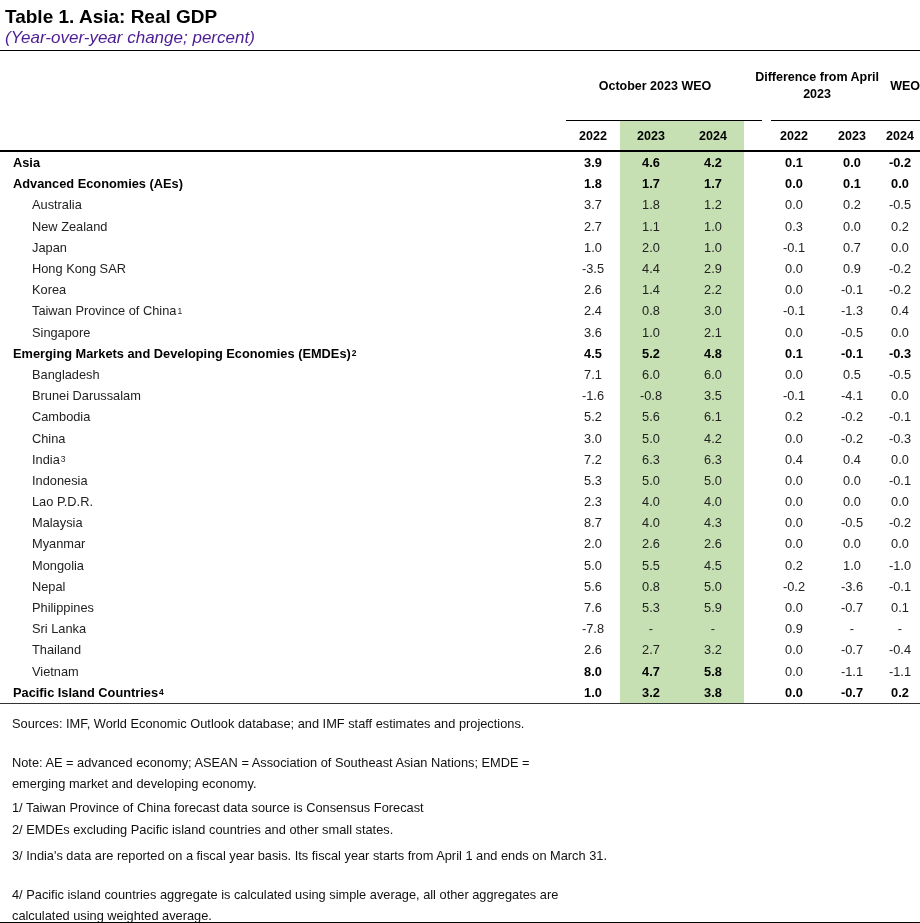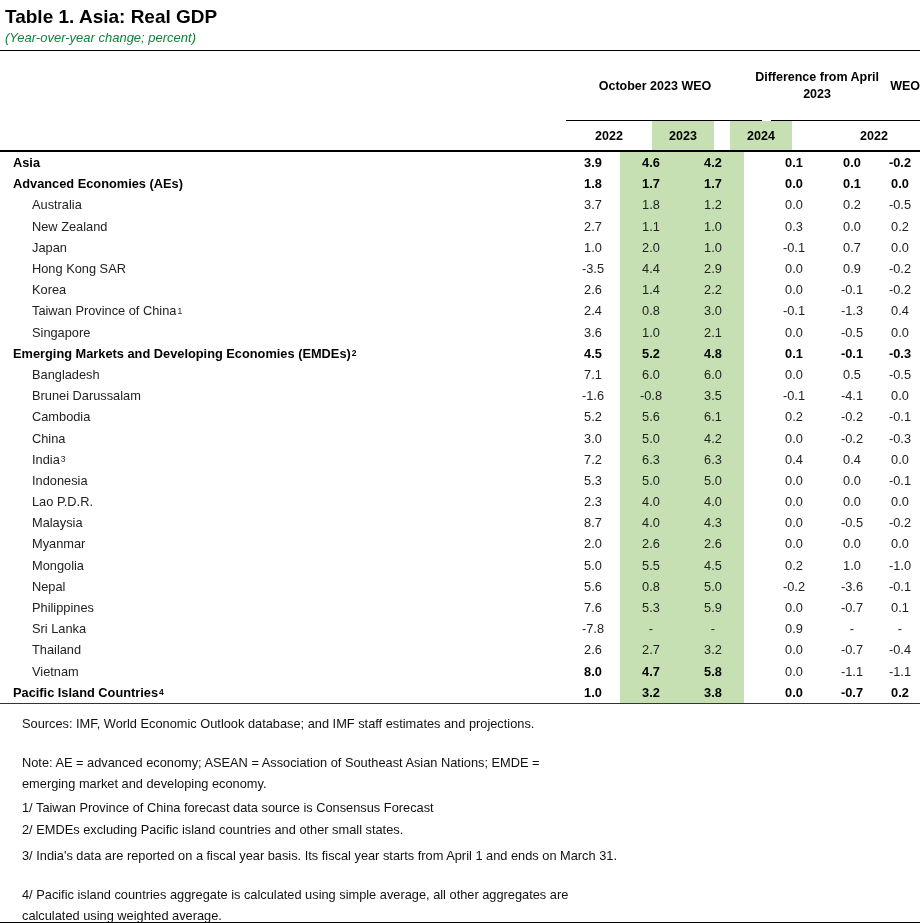--- a/index.html
+++ b/index.html
@@ -7,54 +7,54 @@
   .page {
     position:relative;
     width:920px; height:923px;
     background:#fff;
     font-family:"Liberation Sans", sans-serif;
     color:#000;
     overflow:hidden;
     border-bottom:1.5px solid #000;
   }
   .title { margin:8px 0 0 5px; font-size:19px; font-weight:bold; line-height:18px; }
-  .subtitle { margin:3px 0 0 5px; font-size:13px; font-style:italic; color:#15803d; line-height:18px; }
+  .subtitle { margin:3px 0 0 5px; font-size:17px; font-style:italic; color:#4c1d95; line-height:18px; }
   .rule-top { margin-top:3px; border-top:1.5px solid #000; }
   .rule-thick { border-top:2px solid #000; }
   .rule-bottom { border-top:1px solid #333; }
 
   
   .grid { display:grid; grid-template-columns:566px 54px 62px 62px 20px 60px 56px 40px; }
 
   .grouphdr { position:relative; height:70px; }
   .grouphdr .gcell { display:flex; align-items:center; justify-content:center;
     font-weight:bold; font-size:12.5px; text-align:center; line-height:17px; }
   .g-oct  { grid-column:2 / 5; }
   .g-diff { grid-column:5 / 9; flex-direction:row; }
   .grule { position:absolute; bottom:0; border-bottom:1.5px solid #000; }
   .grule-oct  { left:566px; width:196px; }
   .grule-diff { left:771px; width:149px; }
 
-  .yearrow { height:29px;gap:16px; }
+  .yearrow { height:29px; }
   .yearrow .cell { display:flex; align-items:center; justify-content:center;
     font-weight:bold; font-size:12.5px; }
 
   .trow { height:21.2px; }
   .trow .cell { display:flex; align-items:center; font-size:12.8px; color:#222; }
   .trow .label { padding-left:13px; justify-content:flex-start; white-space:nowrap; }
   .trow .num { justify-content:center; }
   .trow.indent .label { padding-left:32px; }
   .trow.bold .cell { font-weight:bold; color:#000; }
   .trow.octbold .num.oct { font-weight:bold; color:#000; }
   sup { font-size:8.5px; line-height:0; vertical-align:super; margin-left:1px; }
 
   .green { background:var(--green, #c6e0b4); }
   .cell { height:100%; }
 
-  .footer { font-size:12.8px; color:#111; padding-left:22px; line-height:17px; }
+  .footer { font-size:12.8px; color:#111; padding-left:12px; line-height:17px; }
   .f-sources { margin-top:11px; }
   .f-note { margin-top:20px; line-height:21px; }
   .f-fn1 { margin-top:5px; }
   .f-fn2 { margin-top:5px; }
   .f-fn3 { margin-top:9px; }
   .f-fn4 { margin-top:20px; line-height:21px; }
 </style>
 </head>
 <body>
 

